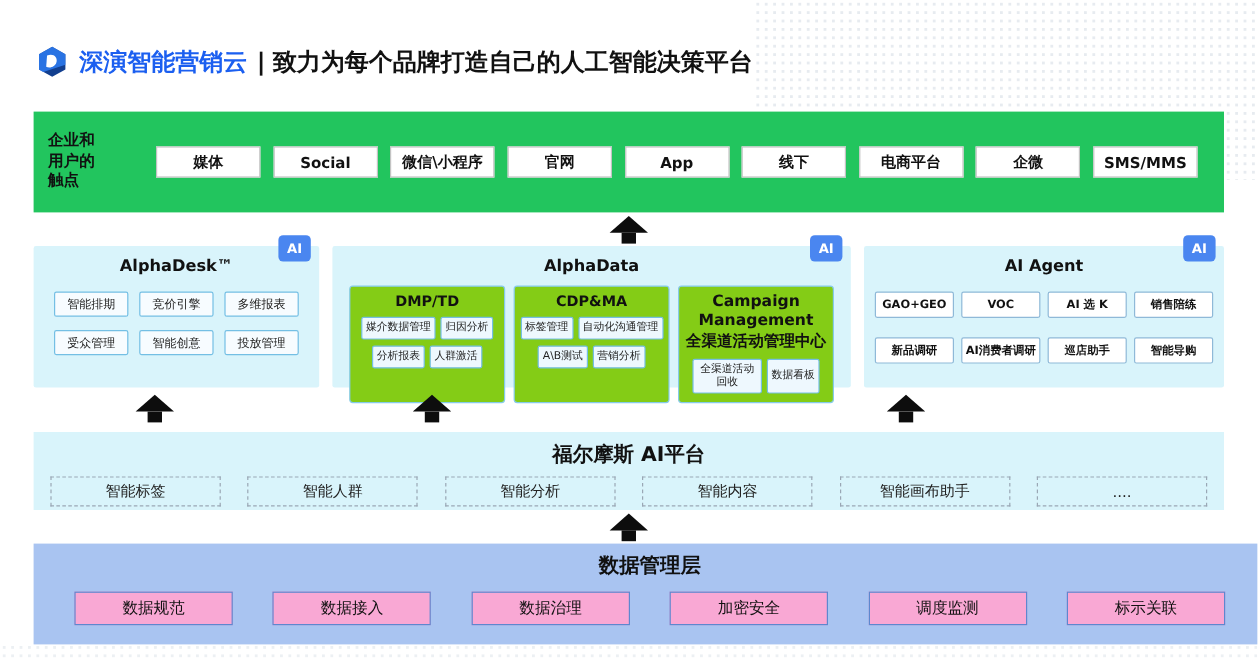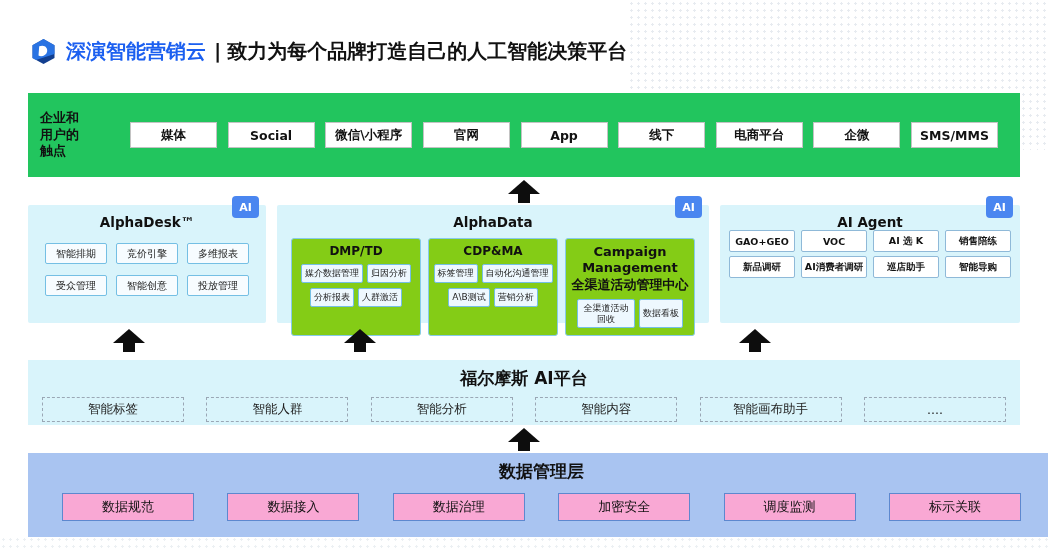--- a/index.html
+++ b/index.html
@@ -48,21 +48,21 @@
 
   .data-groups { display:flex; gap:7px; padding:0 14px; margin-top:8px; }
   .group { flex:1; background:#84cc16; border:1px solid #86cbe9; border-radius:3px; padding:5px 4px 7px; }
   .group-title { text-align:center; font-weight:bold; font-size:12px; color:#111; }
   .group-title-sm { text-align:center; font-weight:bold; font-size:13px; line-height:1.25; color:#111; }
   .group-rows { margin-top:6px; display:flex; flex-direction:column; gap:5px; }
   .group-row { display:flex; justify-content:center; gap:4px; align-items:stretch; }
   .gchip { background:#eef8fe; border:1px solid #74bfe4; border-radius:2px; font-size:9px; color:#222; padding:3px 3px; display:flex; align-items:center; justify-content:center; text-align:center; line-height:1.2; }
   .gchip-wrap { max-width:58px; }
 
-  .agent-grid { display:grid; grid-template-columns:repeat(4,66px); gap:4px 6px; justify-content:center; }
+  .agent-grid { display:grid; grid-template-columns:repeat(4,66px); gap:16px 6px; justify-content:center; margin-top:13px; }
   .achip { background:#fff; border:1px solid #8fb9d8; border-radius:2px; height:22px; display:flex; align-items:center; justify-content:center; font-size:9.5px; font-weight:bold; color:#111; }
 
   
   .ai-platform { position:absolute; left:28px; top:360px; width:992px; height:65px; background:#d9f4fb; }
   .band-title { text-align:center; font-weight:bold; font-size:17px; color:#111; margin-top:7px; }
   .dash-row { display:flex; justify-content:space-between; padding:0 14px; margin-top:7px; }
   .dash-box { width:142px; height:25px; border:1.5px dashed #9aa7b5; display:flex; align-items:center; justify-content:center; font-size:12.5px; color:#222; }
 
   
   .data-layer { position:absolute; left:28px; top:453px; width:1027px; height:84px; background:#a9c4f1; }

